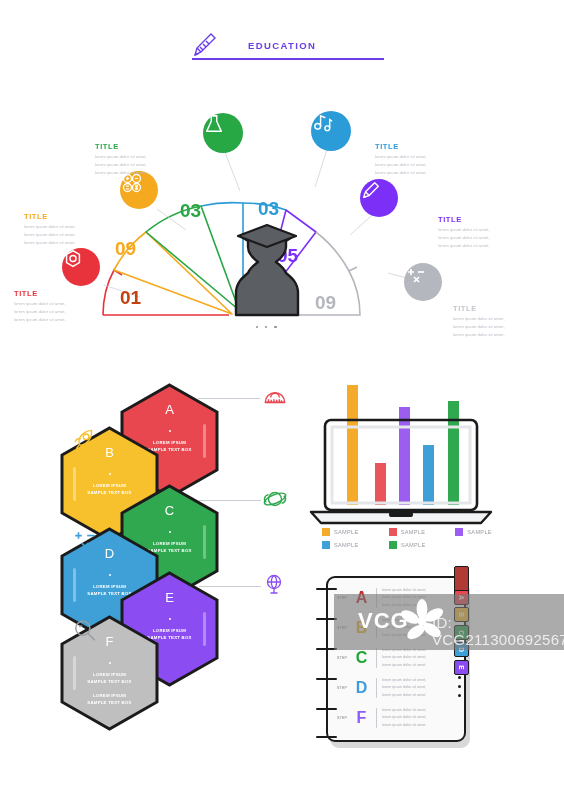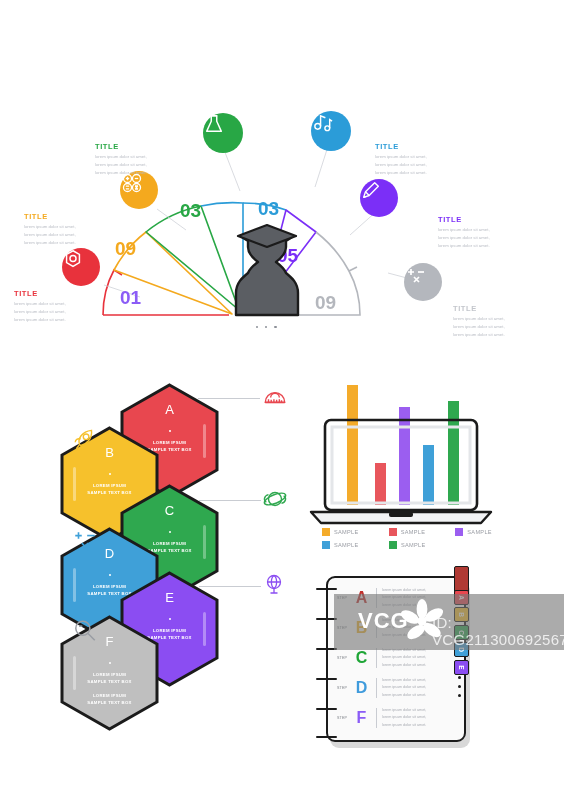--- a/index.html
+++ b/index.html
@@ -119,20 +119,36 @@
              font-weight:bold; color:#fff; letter-spacing:1px; }
   #wm .idt { position:absolute; left:98px; top:20px; font-size:15px;
              color:rgba(255,255,255,.78); letter-spacing:.3px; }
   #wm .flower { position:absolute; left:62px; top:2px; }
 </style>
 </head>
 <body>
 
 <div class="page">
 
+  <div id="header">
+    <span class="pencil">
+      <svg width="30" height="30" viewBox="0 0 30 30">
+        <g fill="none" stroke="#6a3de8" stroke-width="1.4">
+          <path d="M5 25 L7 18 L21 4 L25 8 L11 22 Z"></path>
+          <path d="M7 18 L11 22"></path>
+          <path d="M10 17 L13 20"></path>
+          <path d="M13 14 L16 17"></path>
+          <path d="M16 11 L19 14"></path>
+          <path d="M5 25 L8.5 23.5"></path>
+        </g>
+      </svg>
+    </span>
+    <div class="title">EDUCATION</div>
+    <div class="rule"></div>
+  </div>
 
   <div id="fan">
 
     <svg width="564" height="255" viewBox="0 0 564 255">
 
       <g fill="none" stroke="#e8323c" stroke-width="1.6">
         <path d="M103 220 L229 220 M103 220 C103 203 107 188 114 175 L122 180"></path>
       </g>
 
       <g fill="none" stroke="#f4a91e" stroke-width="1.6">
@@ -160,21 +176,21 @@
       <g stroke="#cfd2d8" stroke-width=".8" fill="none">
         <line x1="104" y1="190" x2="140" y2="202"></line>
         <line x1="157" y1="114" x2="186" y2="135"></line>
         <line x1="221" y1="47" x2="240" y2="96"></line>
         <line x1="330" y1="45" x2="315" y2="92"></line>
         <line x1="378" y1="115" x2="350" y2="140"></line>
         <line x1="422" y1="187" x2="388" y2="178"></line>
       </g>
     </svg>
 
-    <div style="position: absolute; left: 120px; top: 192px; color: #8b5cf6;" class="seg-num">01</div>
+    <div style="position: absolute; left: 120px; top: 192px; color: #c2410c;" class="seg-num">01</div>
     <div style="position:absolute;left:115px;top:143px;color:#f4a91e" class="seg-num">09</div>
     <div style="position:absolute;left:180px;top:105px;color:#28a745" class="seg-num">03</div>
     <div style="position:absolute;left:258px;top:103px;color:#2b9cd8" class="seg-num">03</div>
     <div style="position:absolute;left:277px;top:150px;color:#7b2ff7" class="seg-num">05</div>
     <div style="position:absolute;left:315px;top:197px;color:#b4b7bd" class="seg-num">09</div>
 
     <svg class="grad" style="left:228px;top:126px;" width="78" height="98" viewBox="0 0 78 98">
       <path d="M39 6 L64 16 L58 20 L58 26 C58 33 52 38 48 41 C52 44 56 47 58 52
                C64 57 70 62 70 72 L70 94 L8 94 L8 72 C8 62 14 57 20 52
                C22 47 26 44 30 41 C26 38 20 33 20 26 L20 20 L14 16 Z" fill="#5b5e63" stroke="#1b1b1b" stroke-width="2.4" stroke-linejoin="round"></path>

